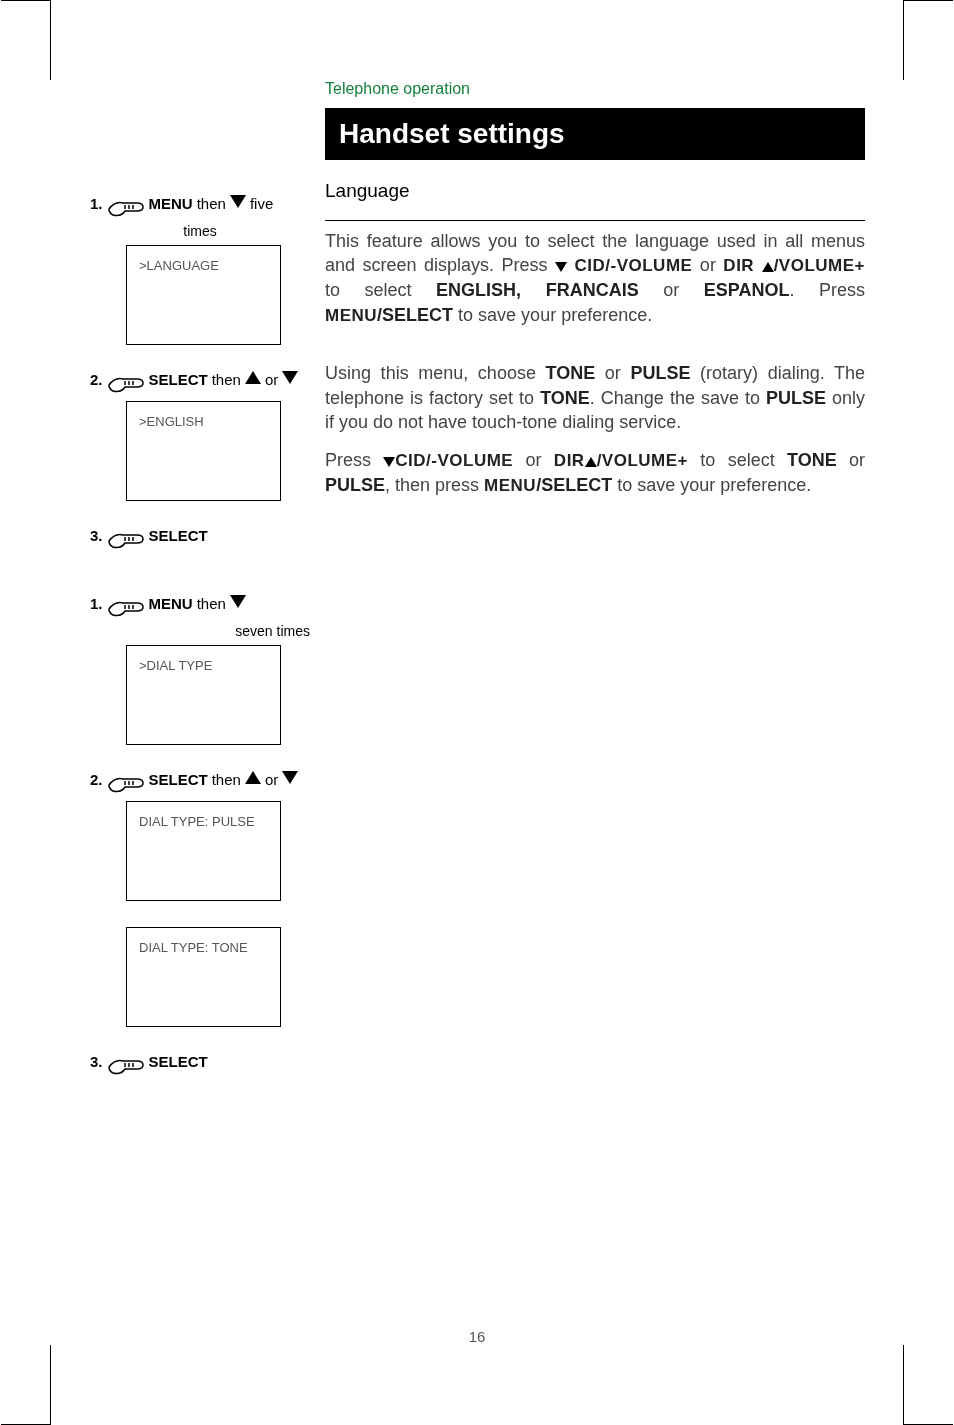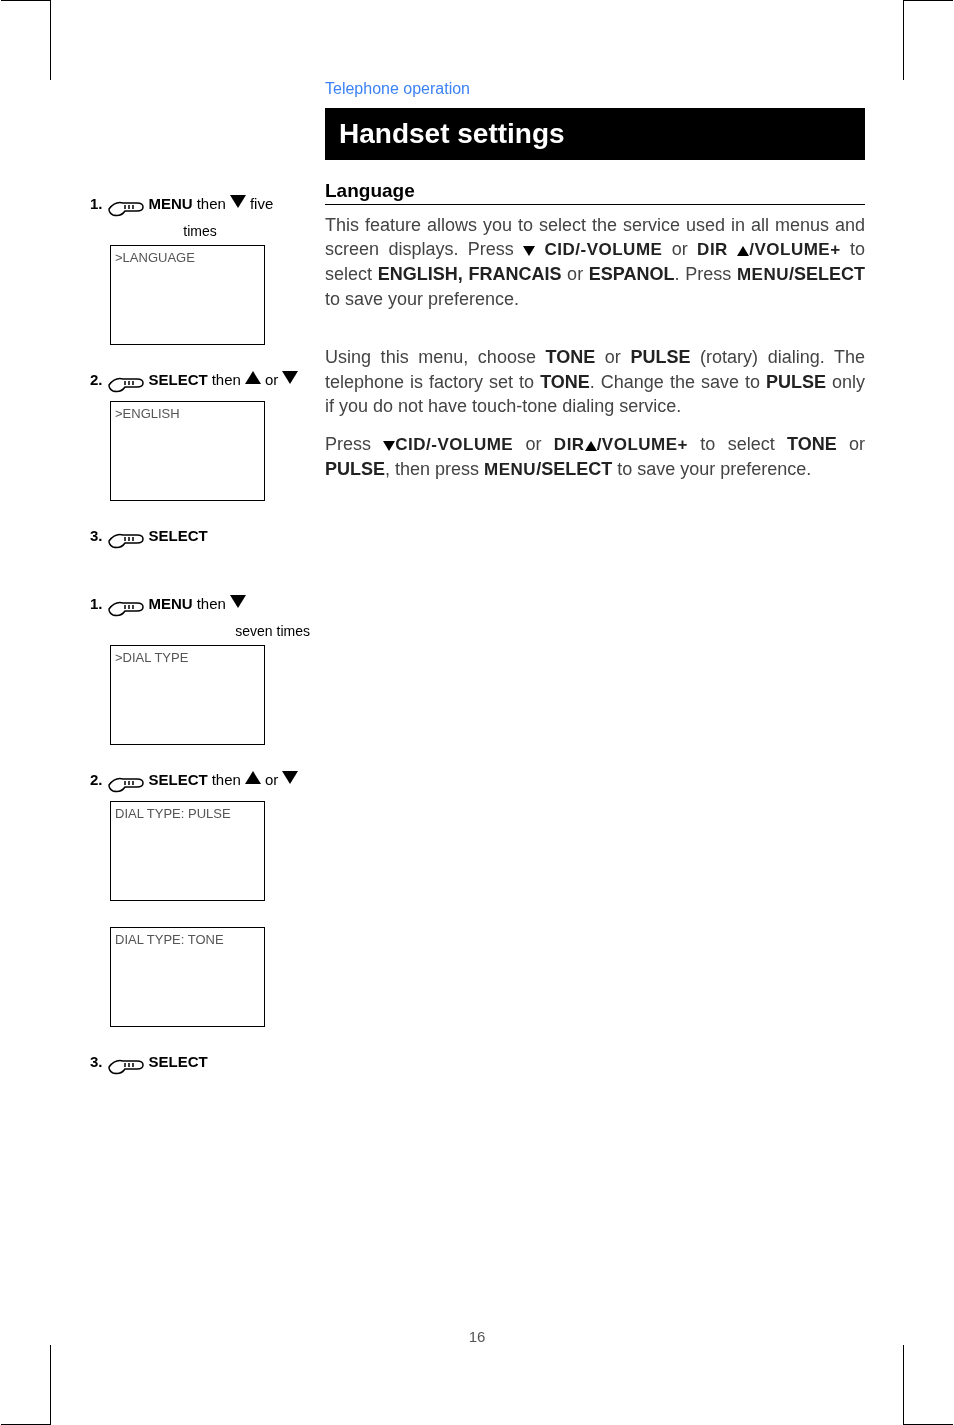--- a/index.html
+++ b/index.html
@@ -16,33 +16,33 @@
   .crop-top-right::before { content:""; position:absolute; top:0; right:-50px; width:50px; height:1px; background:#000; }
   .crop-bottom-left { position:absolute; bottom:0; left:50px; width:50px; height:80px; border-left:1px solid #000; }
   .crop-bottom-left::before { content:""; position:absolute; bottom:0; left:-50px; width:50px; height:1px; background:#000; }
   .crop-bottom-right { position:absolute; bottom:0; right:50px; width:50px; height:80px; border-right:1px solid #000; }
   .crop-bottom-right::before { content:""; position:absolute; bottom:0; right:-50px; width:50px; height:1px; background:#000; }
 
   .page { position:absolute; top:80px; left:60px; right:60px; bottom:60px; }
   .left-col { position:absolute; left:30px; top:115px; width:220px; }
   .right-col { position:absolute; left:265px; top:0; width:540px; }
 
-  .chapter { font-size:16px; color:#3b82f6; margin-bottom:10px; }
+  .chapter { font-size:16px; color:#15803d; margin-bottom:10px; }
   .title-bar { background:#000000; color:#fff; font-size:28px; font-weight:bold; padding:10px 14px; margin-top:4px; }
 
-  .section-head { font-size:19px; font-weight:bold; border-bottom:1.5px solid #000; padding-bottom:2px; margin-bottom:8px; }
+  .section-head { font-size:19px; font-weight:normal; border-bottom:1.5px solid #000; padding-bottom:18px; margin-bottom:8px; }
   .body-text { font-size:18px; color:#444; line-height:1.35; text-align:justify; margin-bottom:14px; }
   .body-text b { color:#222; }
   .sc { font-variant: small-caps; letter-spacing:0.5px; font-weight:bold; font-size:17px; }
 
   .step { margin-bottom:6px; font-size:15px; font-weight:bold; display:flex; align-items:flex-start; gap:4px; flex-wrap:wrap; }
   .step .num { margin-right:0; }
   .step .sub { font-weight:normal; font-size:14px; display:block; width:100%; text-align:center; }
   .hand-svg { width:38px; height:24px; flex-shrink:0; }
-  .screen { border:1.5px solid #000; width:155px; height:100px; padding:4px; font-size:13px; color:#555; margin:6px 0 26px 20px; }
+  .screen { border:1.5px solid #000; width:155px; height:100px; padding:12px; font-size:13px; color:#555; margin:6px 0 26px 36px; }
 
   .tri-down { display:inline-block; width:0; height:0; border-left:8px solid transparent; border-right:8px solid transparent; border-top:13px solid #000; vertical-align:middle; }
   .tri-up { display:inline-block; width:0; height:0; border-left:8px solid transparent; border-right:8px solid transparent; border-bottom:13px solid #000; vertical-align:middle; }
   .tri-down-sm { display:inline-block; width:0; height:0; border-left:6px solid transparent; border-right:6px solid transparent; border-top:10px solid #000; vertical-align:middle; }
   .tri-up-sm { display:inline-block; width:0; height:0; border-left:6px solid transparent; border-right:6px solid transparent; border-bottom:10px solid #000; vertical-align:middle; }
 
   .page-num { position:absolute; bottom:20px; left:0; right:0; text-align:center; font-size:15px; color:#555; }
 </style>
 </head>
 <body>
@@ -54,21 +54,21 @@
 
 <div class="page">
 
   <div class="right-col">
     <div class="chapter">Telephone operation</div>
     <div class="title-bar">Handset settings</div>
 
     <div style="height:20px"></div>
     <div class="section-head">Language</div>
     <p class="body-text">
-      <span>This feature allows you to select the service used in all menus and screen displays. Press </span><span class="tri-down-sm"></span>
+      <span>This feature allows you to select the language used in all menus and screen displays. Press </span><span class="tri-down-sm"></span>
       <b class="sc">CID/-VOLUME</b><span> or </span><b class="sc">DIR</b>
       <span class="tri-up-sm"></span><b class="sc">/VOLUME+</b><span> to select </span><b>ENGLISH, FRANCAIS</b><span> or </span><b>ESPANOL</b><span>. Press </span><b><span class="sc">MENU</span>/SELECT</b><span> to save your preference.</span>
     </p>
 
     <div style="height:20px"></div>
     <p class="body-text">
       <span>Using this menu, choose </span><b>TONE</b><span> or </span><b>PULSE</b><span> (rotary) dialing. The telephone is factory set to </span><b>TONE</b><span>. Change the save to </span><b>PULSE</b><span> only if you do not have touch-tone dialing service.</span>
     </p>
     <p class="body-text">
       <span>Press </span><span class="tri-down-sm"></span><b class="sc">CID/-VOLUME</b><span> or </span><b class="sc">DIR</b><span class="tri-up-sm"></span><b class="sc">/VOLUME+</b><span> to select </span><b>TONE</b><span> or </span><b>PULSE</b><span>, then press </span><b><span class="sc">MENU</span>/SELECT</b><span> to save your preference.</span>

